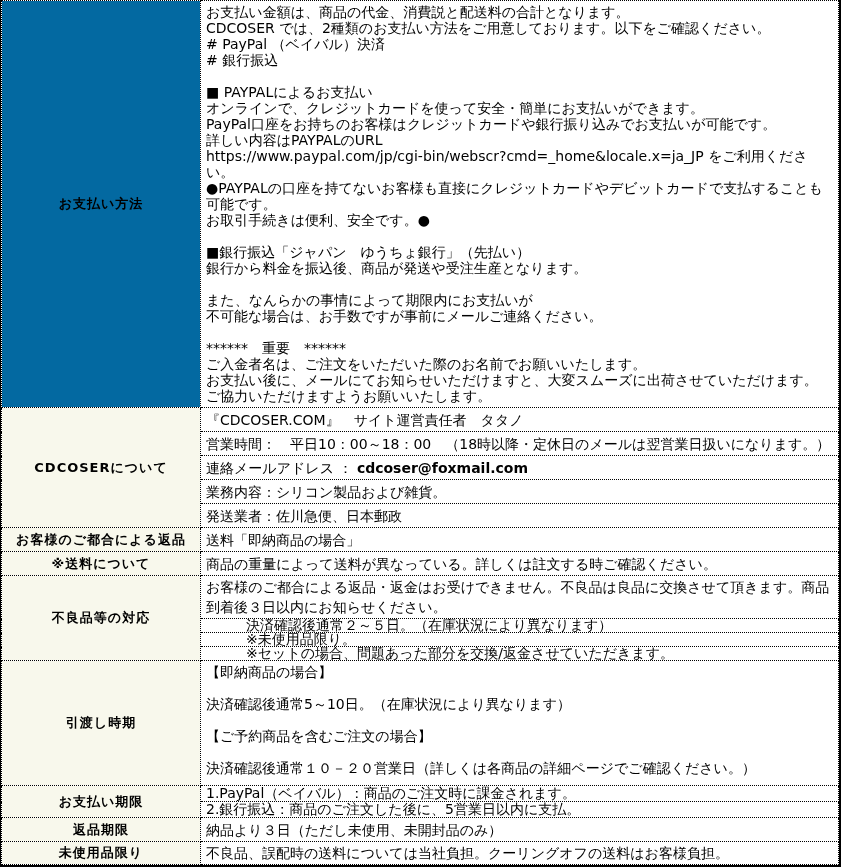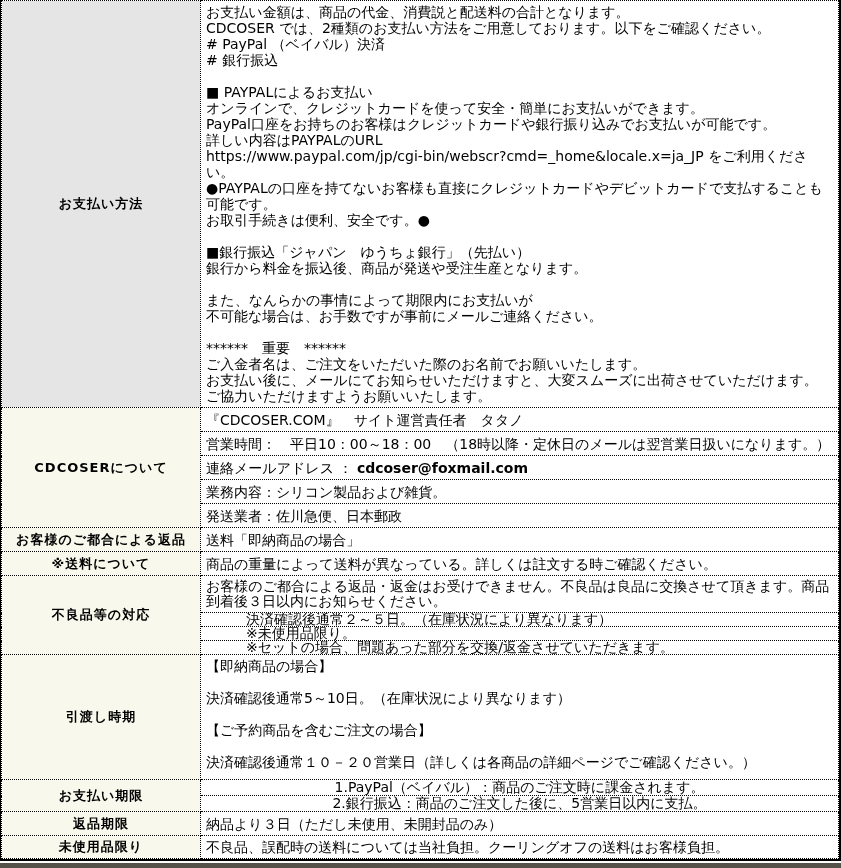--- a/index.html
+++ b/index.html
@@ -24,41 +24,41 @@
   }
   th.lbl {
     background:#f8f8ec;
     font-weight:bold;
     font-size:13px;
     text-align:center;
     vertical-align:middle;
     padding:2px 3px;
     letter-spacing:1px;
   }
-  th.lbl.white-bg { background:#e5e5e5; }
+  th.lbl.white-bg { background:#0369a1; }
   td.ct {
     background:#ffffff;
     font-size:14px;
     line-height:16px;
     padding:1px 5px;
     vertical-align:middle;
   }
   td.pre {
     white-space:pre-line;
     vertical-align:top;
     padding:3px 5px;
   }
   td.ct b { font-weight:bold; }
   
   tr.rp  td { height:394px; }
   tr.r25 td { height:24px; }
-  tr.r38 td { height:37px; line-height:15px; }
+  tr.r38 td { height:37px; line-height:20px; }
   tr.r15 td { height:14px; line-height:13px; padding-top:0; padding-bottom:0;padding-left:45px; }
   tr.rd  td { height:125px;margin-top:8px; }
-  tr.r16 td { height:16px; line-height:13px; padding-top:0; padding-bottom:0;text-align:center; }
+  tr.r16 td { height:16px; line-height:13px; padding-top:0; padding-bottom:0; }
   tr.r24 td { height:24px; }
   tr.r18 td { height:18px; line-height:13px; }
   .bottom-bar {
     margin-top:2px;
     height:5px;
     background:#555249;
     width:841px;
   }
 </style>
 </head>

